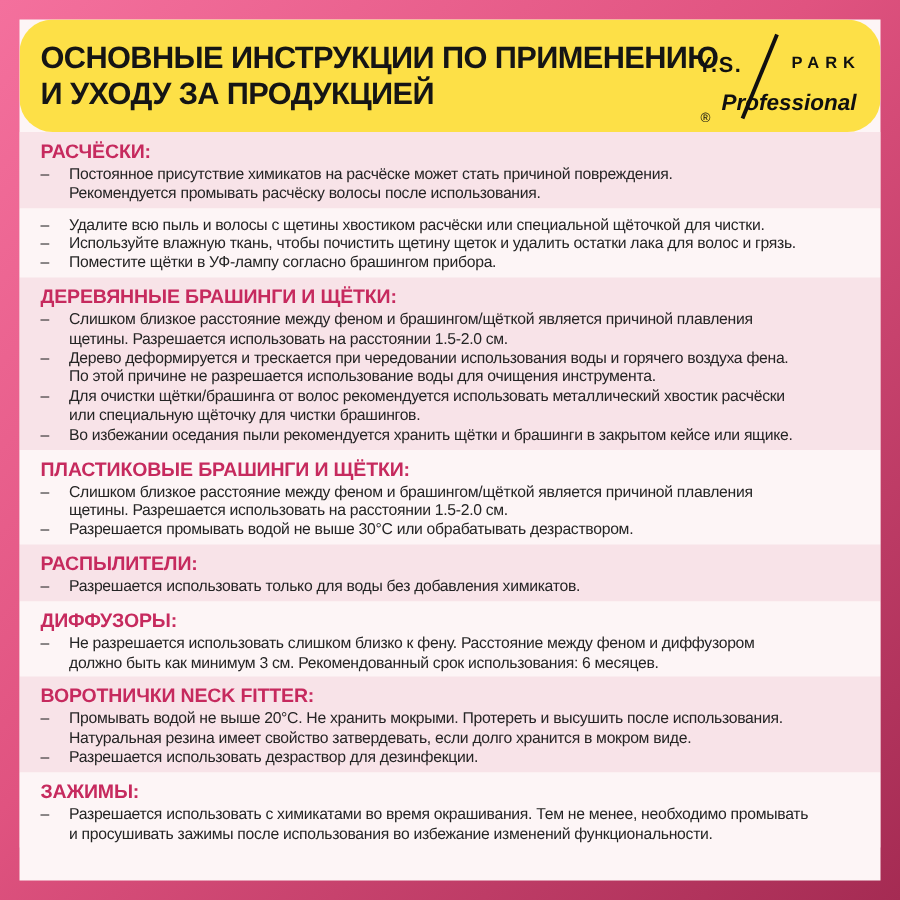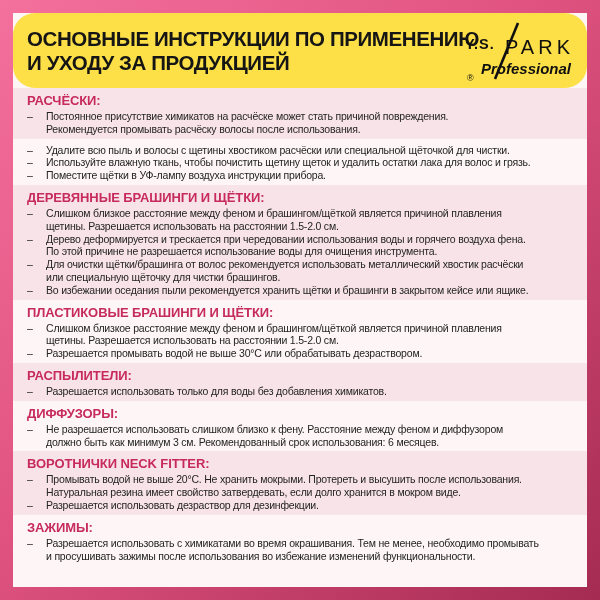--- a/index.html
+++ b/index.html
@@ -25,21 +25,21 @@
     font-weight:bold;color:#151515;
     font-size:20.5px;line-height:24px;letter-spacing:-0.4px;
   }
   .logo{
     position:absolute;right:16px;top:12px;width:106px;height:56px;color:#101010;margin-left:29px;
   }
   .logo .ys{
     position:absolute;left:0;top:11px;font-weight:bold;font-size:14.5px;letter-spacing:1px;
   }
   .logo .park{
-    position:absolute;right:-3px;top:11px;font-weight:normal;font-size:20px;letter-spacing:4px;
+    position:absolute;right:-3px;top:11px;font-weight:bold;font-size:11px;letter-spacing:4px;
   }
   .logo .slash{position:absolute;left:26px;top:-6px;}
   .logo .prof{
     position:absolute;right:0;bottom:4px;font-weight:bold;font-style:italic;font-size:15px;letter-spacing:0;
   }
   .logo .reg{
     position:absolute;left:2px;bottom:-2px;font-size:9px;
   }
   main{flex:1;display:flex;flex-direction:column;}
   .band{padding:5px 8px 3px 14px;}
@@ -93,21 +93,21 @@
           <div class="bullet">
             <span class="dash">–</span>
             <span class="btext">Удалите всю пыль и волосы с щетины хвостиком расчёски или специальной щёточкой для чистки.</span>
           </div>
           <div class="bullet">
             <span class="dash">–</span>
             <span class="btext">Используйте влажную ткань, чтобы почистить щетину щеток и удалить остатки лака для волос и грязь.</span>
           </div>
           <div class="bullet">
             <span class="dash">–</span>
-            <span class="btext">Поместите щётки в УФ-лампу воздуха инструкции прибора.</span>
+            <span class="btext">Поместите щётки в УФ-лампу согласно брашингом прибора.</span>
           </div>
         </section>
         <section class="band pink">
           <div class="sec-heading">ДЕРЕВЯННЫЕ БРАШИНГИ И ЩЁТКИ:</div>
           <div class="bullet">
             <span class="dash">–</span>
             <span class="btext">Слишком близкое расстояние между феном и брашингом/щёткой является причиной плавления
 щетины. Разрешается использовать на расстоянии 1.5-2.0 см.</span>
           </div>
           <div class="bullet">

